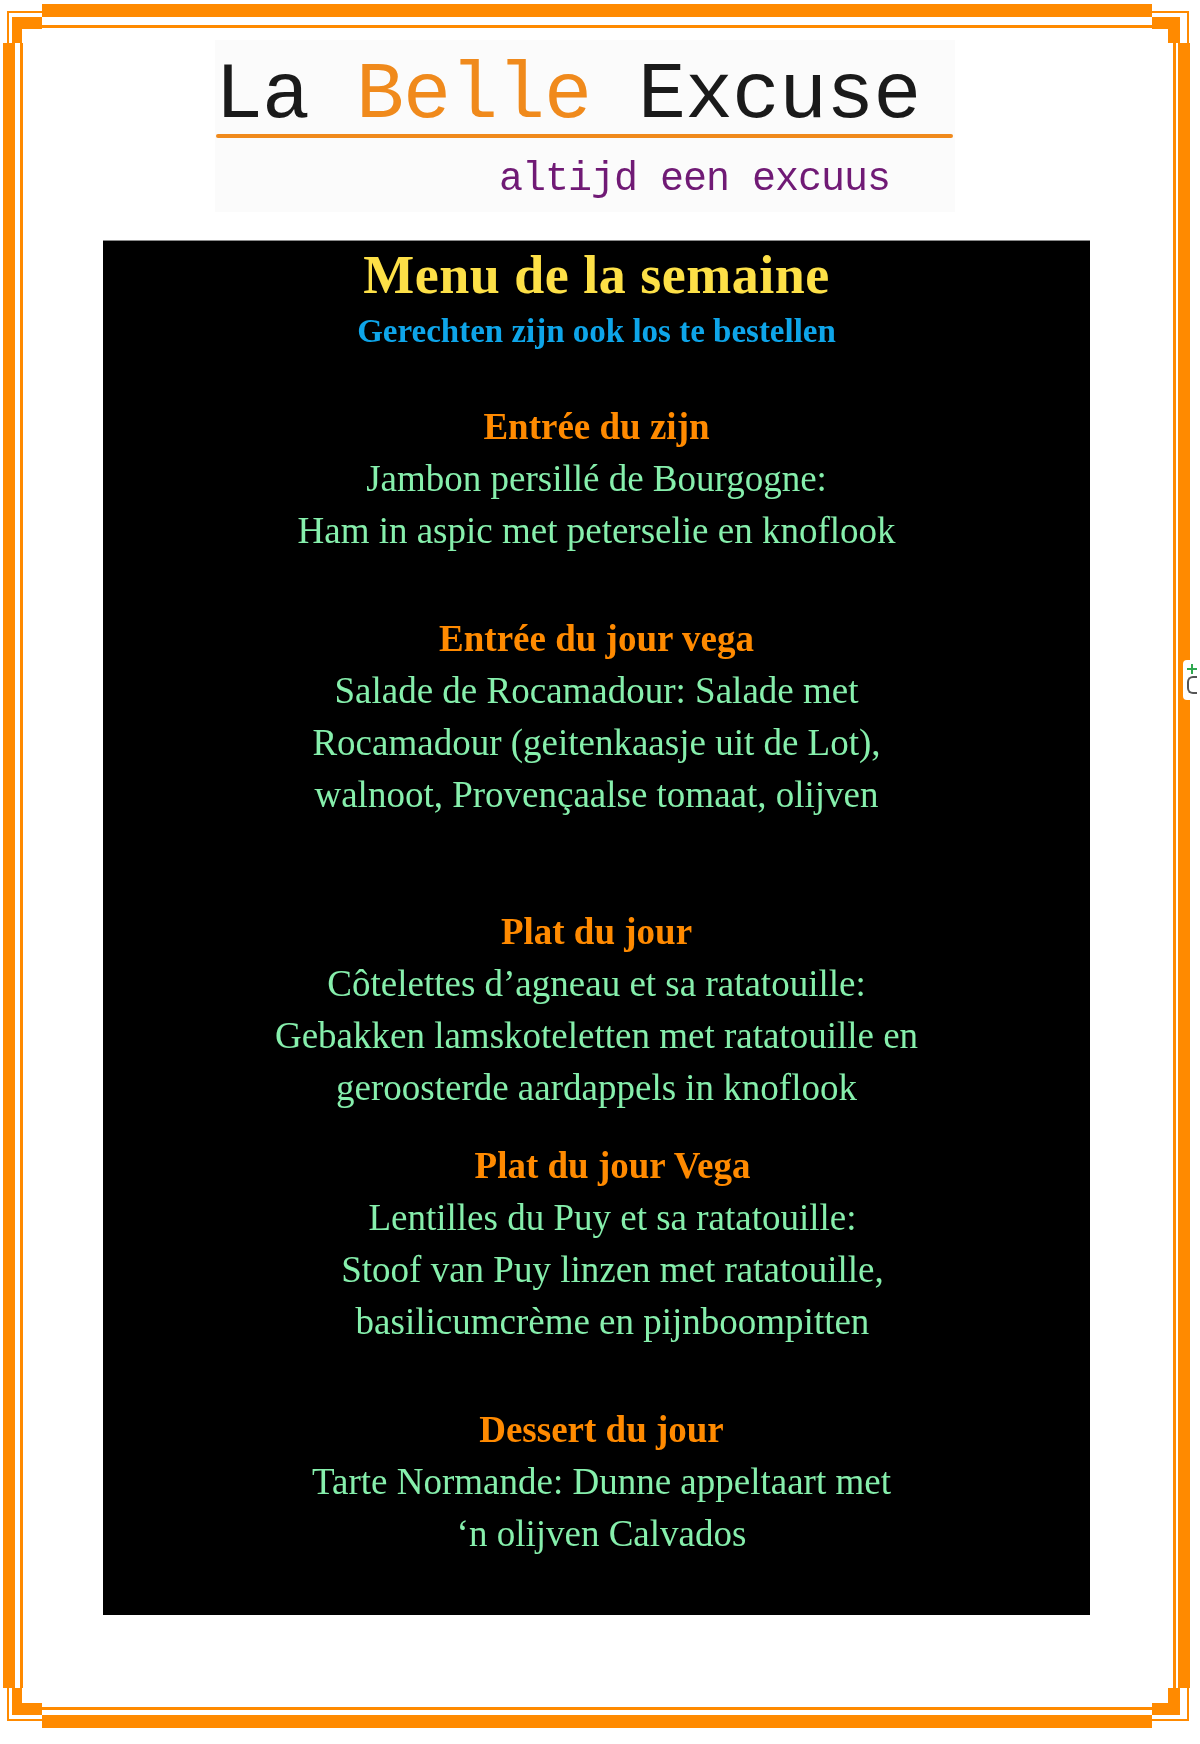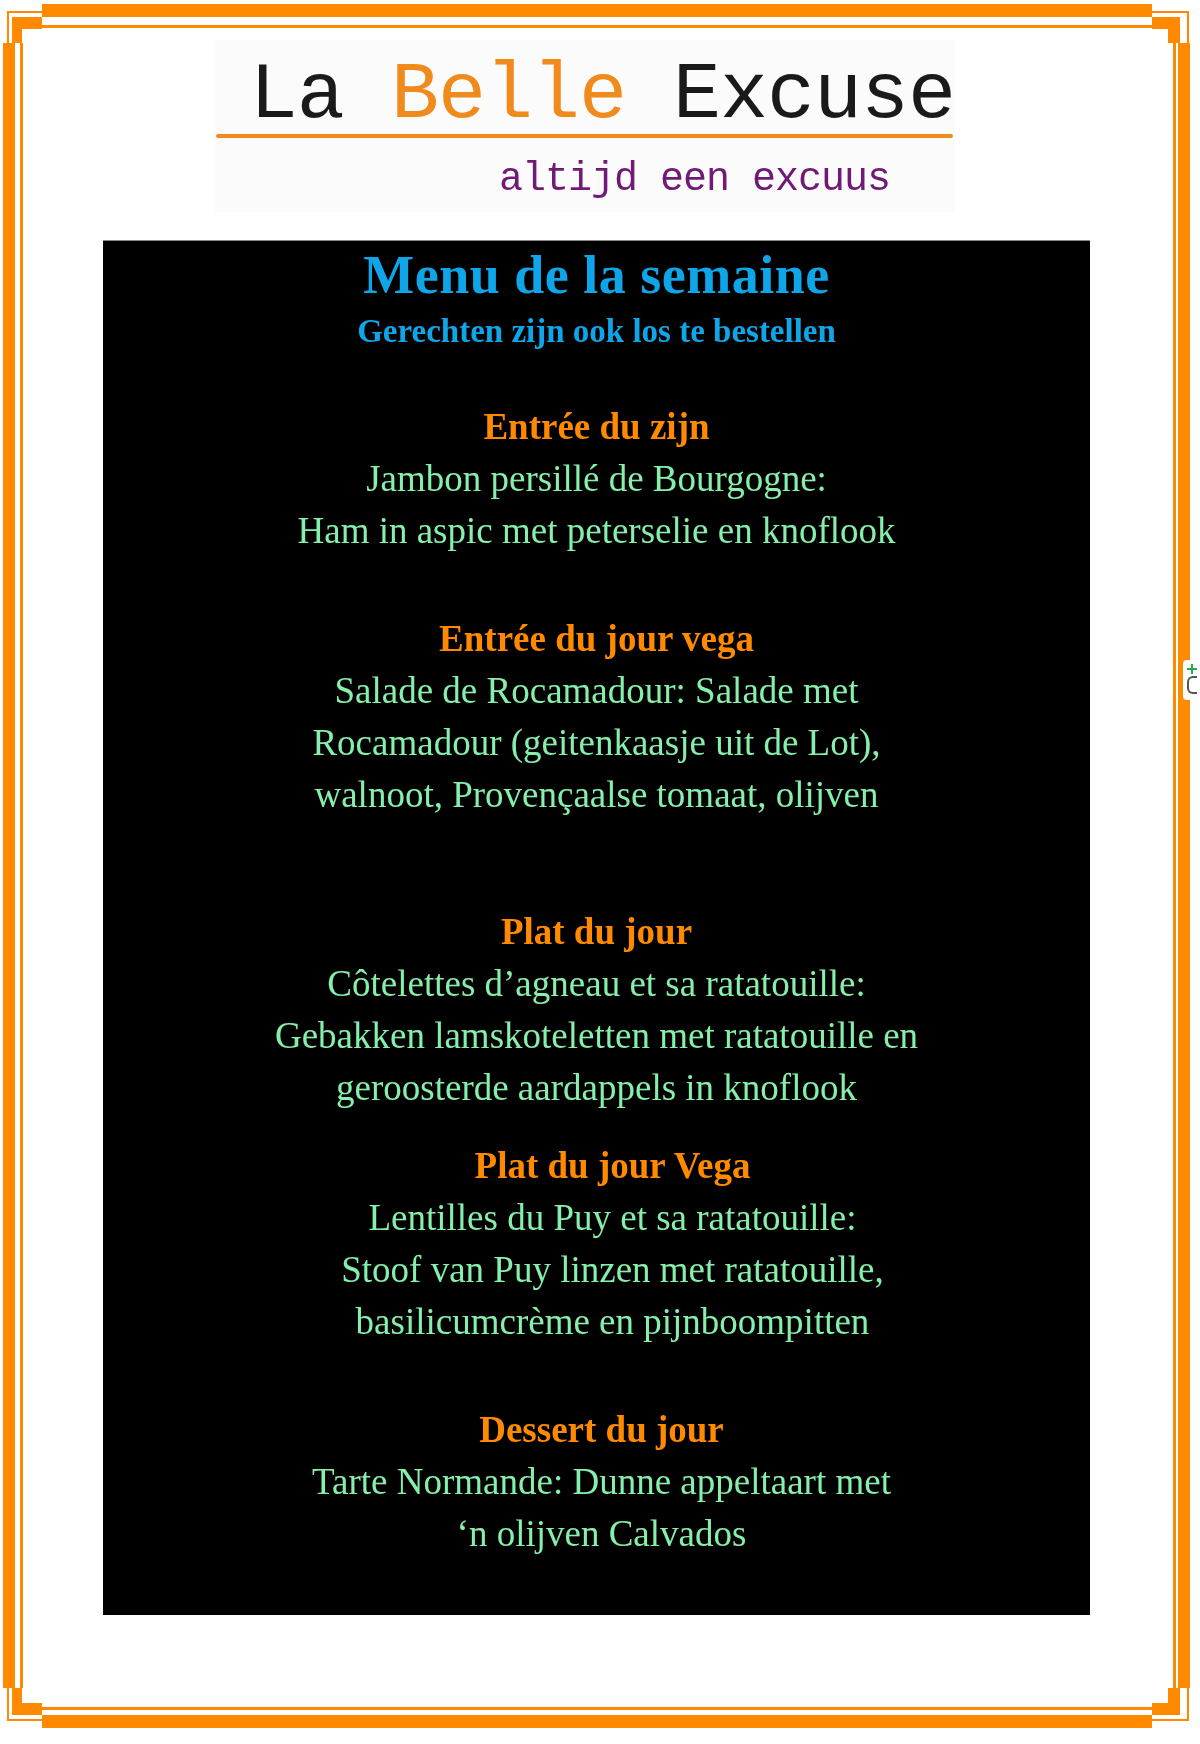--- a/index.html
+++ b/index.html
@@ -12,21 +12,21 @@
   .or { background: #ff8a00; }
   
   .frame-thin-h { height: 3px; }
   .frame-thin-v { width: 3px; }
 
   #logo {
     position: absolute; left: 215px; top: 40px; width: 740px; height: 172px;
     background: #fbfbfb;
   }
   #logo-title {
-    position: absolute; left: 0; top: 6px; width: 740px; text-align: right;
+    position: absolute; left: 0; top: 6px; width: 740px; text-align: left;
     font-family: "Liberation Mono", monospace;
     font-size: 80px; line-height: 100px; color: #1a1a1a; letter-spacing: -1px;
     white-space: nowrap;
   }
   #logo-title .accent { color: #f08a1c; }
   #logo-rule {
     position: absolute; left: 1px; top: 94px; width: 737px; height: 4px;
     background: #f08a1c; border-radius: 2px;
   }
   #logo-tagline {
@@ -38,21 +38,21 @@
 
   #menu-board {
     position: absolute; left: 103px; top: 240px; width: 987px; height: 1375px;
     background: #000000;
     border-top: 1px solid #8a8a8a;
     box-sizing: border-box;
     color: #ffffff; text-align: center;
   }
   #menu-title {
     position: absolute; left: 0; right: 0; top: 4px;
-    font-size: 54px; line-height: 60px; font-weight: bold; color: #0ea5e9;
+    font-size: 54px; line-height: 60px; font-weight: bold; color: #fde047;
     letter-spacing: 0.5px;
     text-align: center;
   }
   #menu-subtitle {
     position: absolute; left: 0; right: 0; top: 70px;
     font-size: 33px; line-height: 40px; font-weight: bold; color: #0ea5e9;
   }
   .section { position: absolute; left: 0; right: 0; }
   .section-heading {
     font-size: 37px; line-height: 52px; font-weight: bold; color: #ff8a00;

